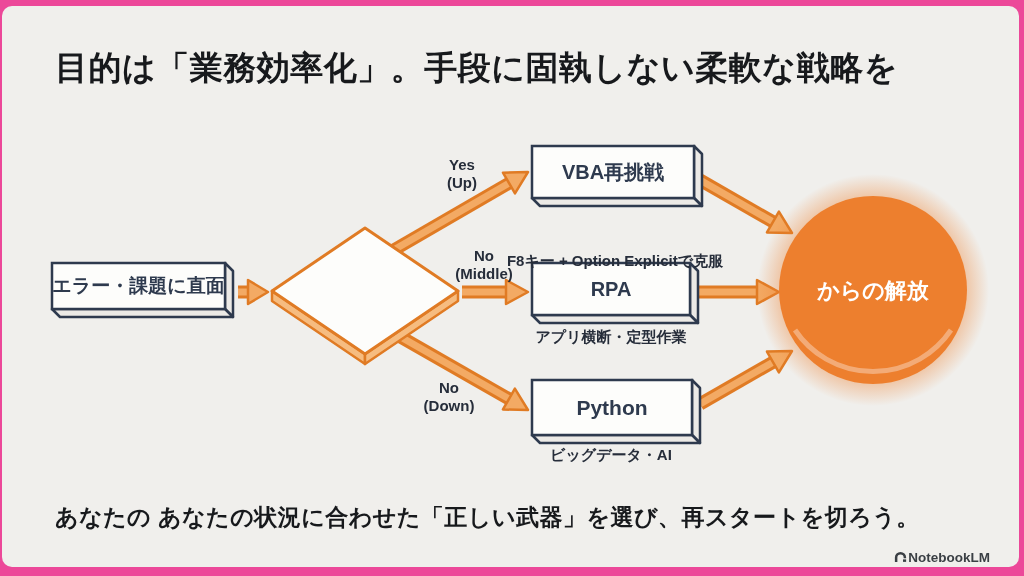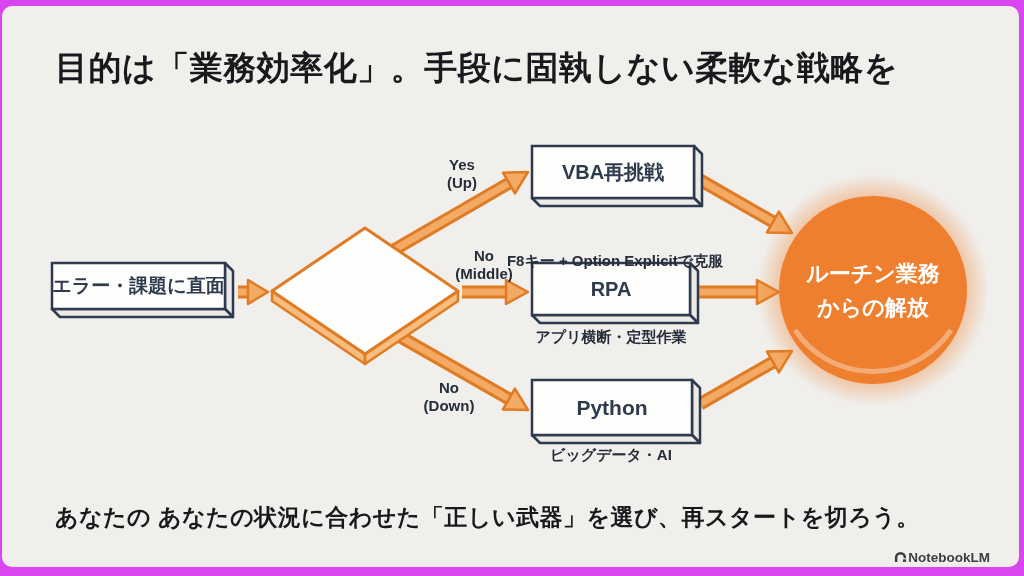--- a/index.html
+++ b/index.html
@@ -1,31 +1,31 @@
 <!DOCTYPE html>
 <html><head>
 <meta charset="utf-8">
 <style>
   html,body{margin:0;padding:0;background:#000;}
   .screen{
-    position:relative;width:1024px;height:576px;background:#d946ef;overflow:hidden;
+    position:relative;width:1024px;height:576px;background:#ec4899;overflow:hidden;
     font-family:"Liberation Sans","DejaVu Sans",sans-serif;
   }
   .card{
     position:absolute;left:2px;top:6px;right:5px;bottom:9px;
     background:#f0efec;border-radius:10px;
   }
   svg.diagram{position:absolute;left:0;top:0;z-index:1;}
   .txt{position:absolute;z-index:2;}
   .slide-title{
     left:55px;top:48px;width:900px;
     font-size:33px;font-weight:800;color:#17191c;letter-spacing:0.5px;line-height:1.2;
   }
   .node-label{
-    display:flex;align-items:center;justify-content:center;text-align:center;
+    display:flex;align-items:center;justify-content:center;text-align:right;
     color:#2e3a4e;font-weight:700;
   }
   .lbl-start{left:52px;top:263px;width:173px;height:46px;font-size:19px;}
   .lbl-decision{left:275px;top:254px;width:180px;height:74px;font-size:18px;line-height:1.45;}
   .lbl-vba{left:532px;top:146px;width:162px;height:52px;font-size:20px;}
   .lbl-rpa{left:532px;top:263px;width:158px;height:52px;font-size:20px;}
   .lbl-python{left:532px;top:380px;width:160px;height:55px;font-size:21px;}
   .lbl-goal{left:781px;top:252px;width:184px;height:78px;font-size:22px;color:#fff;line-height:1.55;}
   .caption{
     text-align:center;color:#262d3a;font-size:15px;font-weight:700;white-space:nowrap;
@@ -159,21 +159,20 @@
   <div class="txt caption cap-vba">F8キー + Option Explicitで克服</div>
 
   <div class="txt node-label lbl-rpa">RPA</div>
   <div class="txt caption cap-rpa">アプリ横断・定型作業</div>
 
   <div class="txt node-label lbl-python">Python</div>
   <div class="txt caption cap-python">ビッグデータ・AI</div>
 
   <div class="txt node-label lbl-goal">
     <div>
-      <span class="block">ルーチン業務</span>
       <span class="block">からの解放</span>
     </div>
   </div>
 
   <div class="txt footer-message">あなたの あなたの状況に合わせた「正しい武器」を選び、再スタートを切ろう。</div>
 
   <div class="brand">
     <svg width="15" height="15" viewBox="0 0 24 24">
       <path d="M3 19 L3 12 A9 9 0 0 1 21 12 L21 13 L17 13 L17 12 A5 5 0 0 0 7 12 L7 19 Z" fill="#3a3f44"></path>
       <rect x="16" y="15" width="5" height="4" fill="#3a3f44"></rect>

